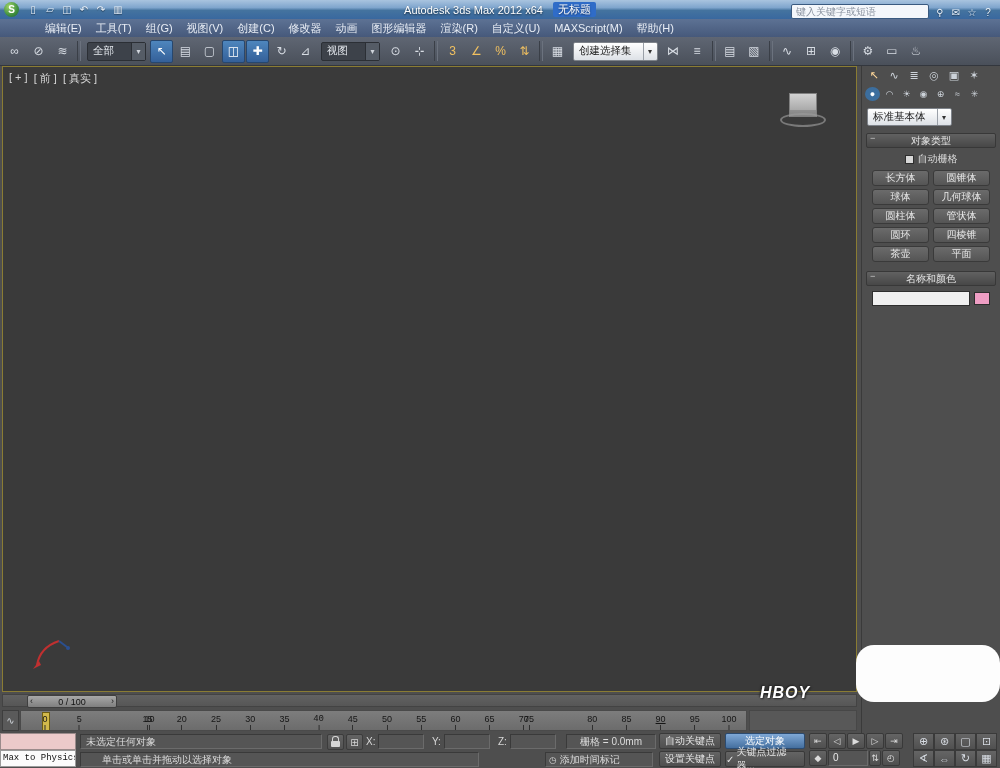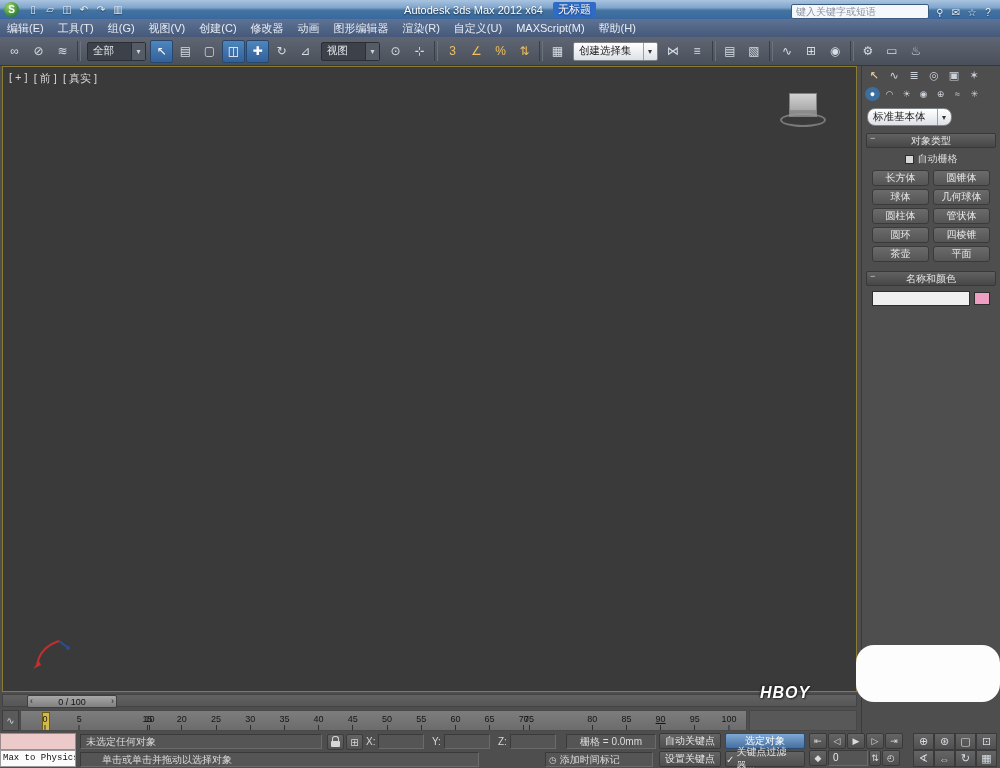--- a/index.html
+++ b/index.html
@@ -20,21 +20,21 @@
   .title-center{position:absolute;left:0;right:0;top:0;height:19px;display:flex;align-items:center;
     justify-content:center;gap:10px;color:#fff;font-size:11px;text-shadow:0 1px 2px rgba(0,0,0,.6);pointer-events:none;}
   .title-center .doc{background:#2f6cc8;padding:0 5px;border-radius:2px;}
   .tb-right{position:absolute;right:4px;top:2px;display:flex;align-items:center;gap:3px;}
   .search{width:128px;height:13px;font-size:10px;border:1px solid #3a5a80;border-radius:2px;
     background:#f4f7fb;color:#333;padding:0 4px;outline:none;}
   .search::placeholder{color:#8a93a0;}
 
   
   .menubar{position:absolute;top:19px;left:0;right:0;height:18px;
-    background:linear-gradient(#5d7294,#46597b);display:flex;align-items:center;z-index:5;}
+    background:linear-gradient(#5d7294,#46597b);display:flex;align-items:center;padding-left:38px;z-index:5;}
   .menu-item{padding:0 7px;font-size:11px;color:#e8edf5;line-height:18px;white-space:nowrap;}
 
   
   .toolbar{position:absolute;top:37px;left:0;right:0;height:28px;
     background:linear-gradient(#5f6673,#4a505a);border-bottom:1px solid #33373e;
     display:flex;align-items:center;padding:0 3px;gap:1px;overflow:hidden;z-index:5;}
   .tgroup{display:flex;align-items:center;gap:1px;}
   .ticon{width:21px;height:21px;display:inline-flex;align-items:center;justify-content:center;
     font-size:12px;color:#d8dde4;border-radius:2px;border:1px solid transparent;flex:0 0 auto;}
   .ticon.pressed{background:linear-gradient(#4e86bd,#346099);border-color:#27476e;color:#fff;}
@@ -115,21 +115,21 @@
   
   .cmdpanel{position:absolute;left:861px;top:65px;width:139px;height:668px;background:#4e4e4e;
     border-left:1px solid #3a3a3a;box-sizing:border-box;}
   .cp-tabs{display:flex;gap:4px;padding:3px 4px 0;}
   .cpicon{width:16px;height:15px;display:flex;align-items:center;justify-content:center;
     color:#ccd2d9;font-size:11px;border-radius:2px;flex:0 0 auto;}
   .cpicon.tab-active{color:#ffd89a;}
   .cp-cats{display:flex;gap:2px;padding:4px 3px 0;}
   .cpicon.small{width:15px;height:14px;font-size:9px;}
   .cpicon.cat-active{background:#3c6e9e;border-radius:50%;color:#fff;}
-  .cp-combo{margin:7px 5px 0;height:16px;border-radius:8px;}
+  .cp-combo{margin:7px 5px 0;height:16px;}
   .rollout{margin:7px 4px 0;}
   .rollout-header{height:13px;background:linear-gradient(#616161,#474747);border:1px solid #383838;border-radius:2px;
     display:flex;align-items:center;justify-content:center;position:relative;color:#e4e4e4;font-size:10px;}
   .rminus{position:absolute;left:3px;top:-1px;font-size:9px;color:#cfcfcf;}
   .autogrid{display:flex;align-items:center;gap:4px;justify-content:center;margin-top:4px;color:#dcdcdc;font-size:10px;}
   .checkbox{width:9px;height:9px;background:#d8d8d8;border:1px solid #2e2e2e;box-sizing:border-box;}
   .objgrid{display:grid;grid-template-columns:1fr 1fr;gap:3px 4px;padding:4px 6px 2px;}
   .obj-btn{height:14px;display:flex;align-items:center;justify-content:center;font-size:10px;color:#e8e8e8;
     background:linear-gradient(#6b6b6b,#555555);border:1px solid #3a3a3a;border-radius:3px;white-space:nowrap;overflow:hidden;}
   .namerow{display:flex;gap:4px;padding:5px 6px;align-items:center;}
@@ -329,21 +329,21 @@
   <div class="trackbar">
     <div class="frame-marker"></div>
   <div class="tick" style="left: 24px;">0</div>
       <div class="tick" style="left: 58.2px;">5</div>
       <div class="tick" style="left: 92.4px; margin-left: 36px;">10</div>
       <div class="tick" style="left: 126.6px;">15</div>
       <div class="tick" style="left: 160.8px;">20</div>
       <div class="tick" style="left: 195px;">25</div>
       <div class="tick" style="left: 229.2px;">30</div>
       <div class="tick" style="left: 263.4px;">35</div>
-      <div class="tick" style="left: 297.6px;">40</div>
+      <div class="tick" style="left: 297.6px; font-family: Liberation Mono, monospace;">40</div>
       <div class="tick" style="left: 331.8px;">45</div>
       <div class="tick" style="left: 366px;">50</div>
       <div class="tick" style="left: 400.2px;">55</div>
       <div class="tick" style="left: 434.4px;">60</div>
       <div class="tick" style="left: 468.6px;">65</div>
       <div class="tick" style="left: 502.8px;">70</div>
       <div class="tick" style="left: 508px;">75</div>
       <div class="tick" style="left: 571.2px;">80</div>
       <div class="tick" style="left: 605.4px;">85</div>
       <div class="tick" style="left: 639.6px; text-decoration: underline;">90</div>

